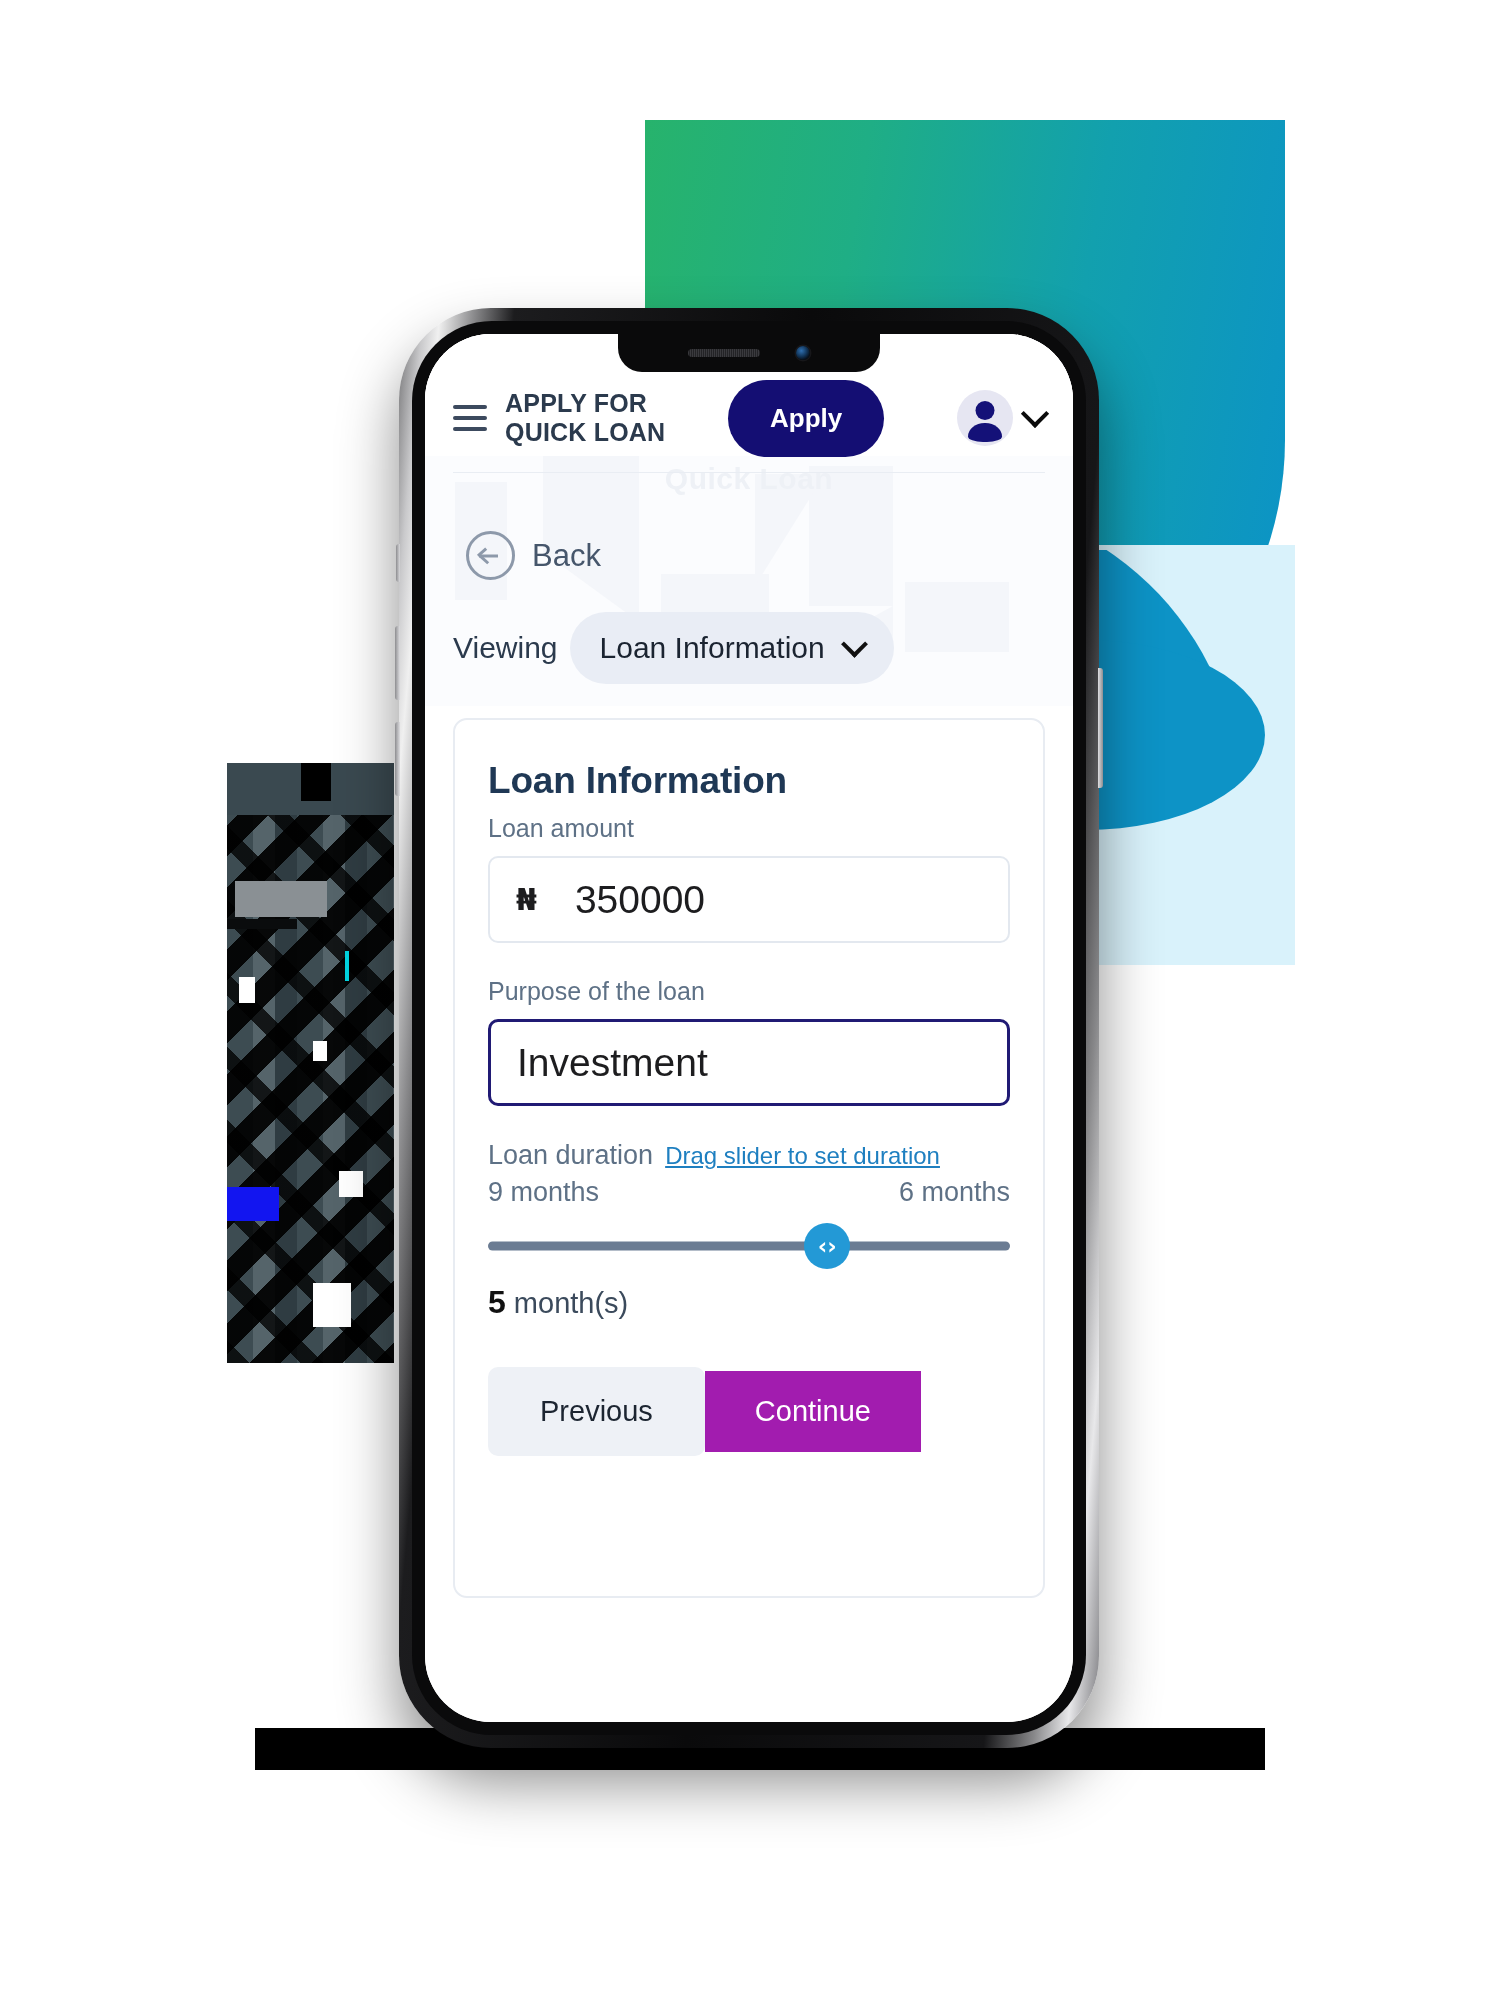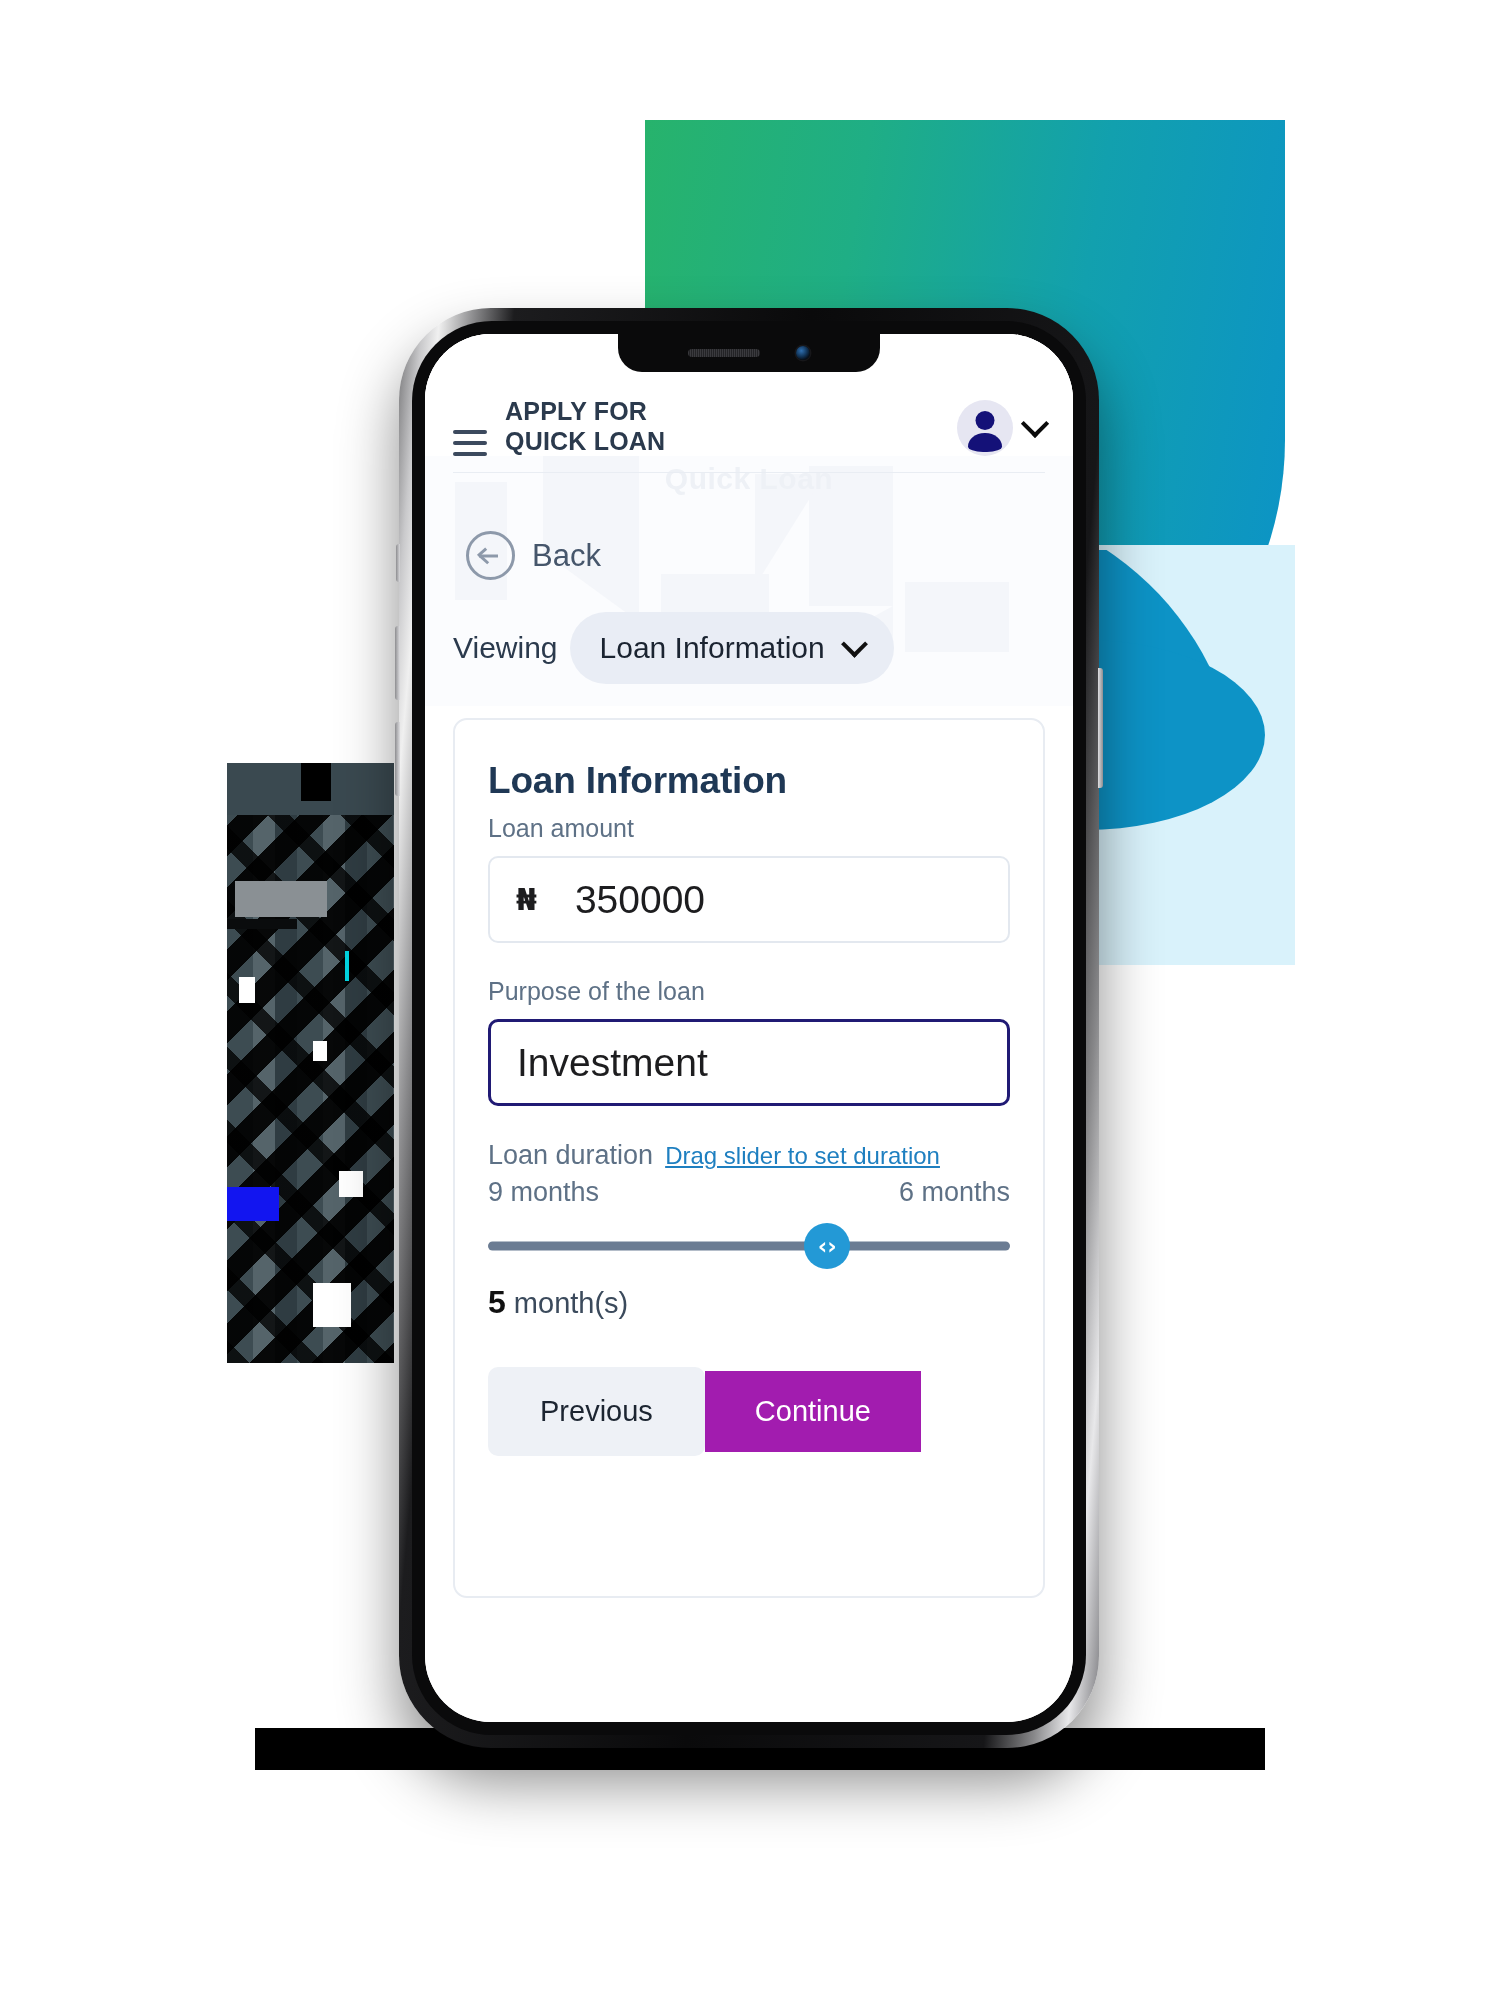--- a/index.html
+++ b/index.html
@@ -232,21 +232,21 @@
     font-size: 30px;
     font-weight: 700;
     color: #eef1f6;
     letter-spacing: 0.5px;
   }
 
   .navbar {
     position: relative;
     z-index: 10;
     display: flex;
-    align-items: flex-end;
+    align-items: center;
     gap: 18px;
     padding: 46px 28px 0 28px;
     background: #ffffff;
     height: 76px;
     box-sizing: content-box;
   }
   .hamburger {
     width: 34px; height: 26px;
     display: flex; flex-direction: column; justify-content: space-between;
     flex: 0 0 auto;
@@ -506,20 +506,21 @@
           <div class="wm-text">Quick Loan</div>
         </div>
 
         <div class="navbar">
           <div class="hamburger">
             <i></i>
               <i></i>
               <i></i>
           </div>
           <div class="nav-title">APPLY FOR QUICK LOAN</div>
+          <button class="apply-btn">Apply</button>
           <div class="avatar-wrap">
             <div class="avatar"></div>
             <div class="chevron-sm"></div>
           </div>
         </div>
         <div class="nav-divider"></div>
 
         <div class="back-row">
           <div class="back-circle">
               <i></i>

